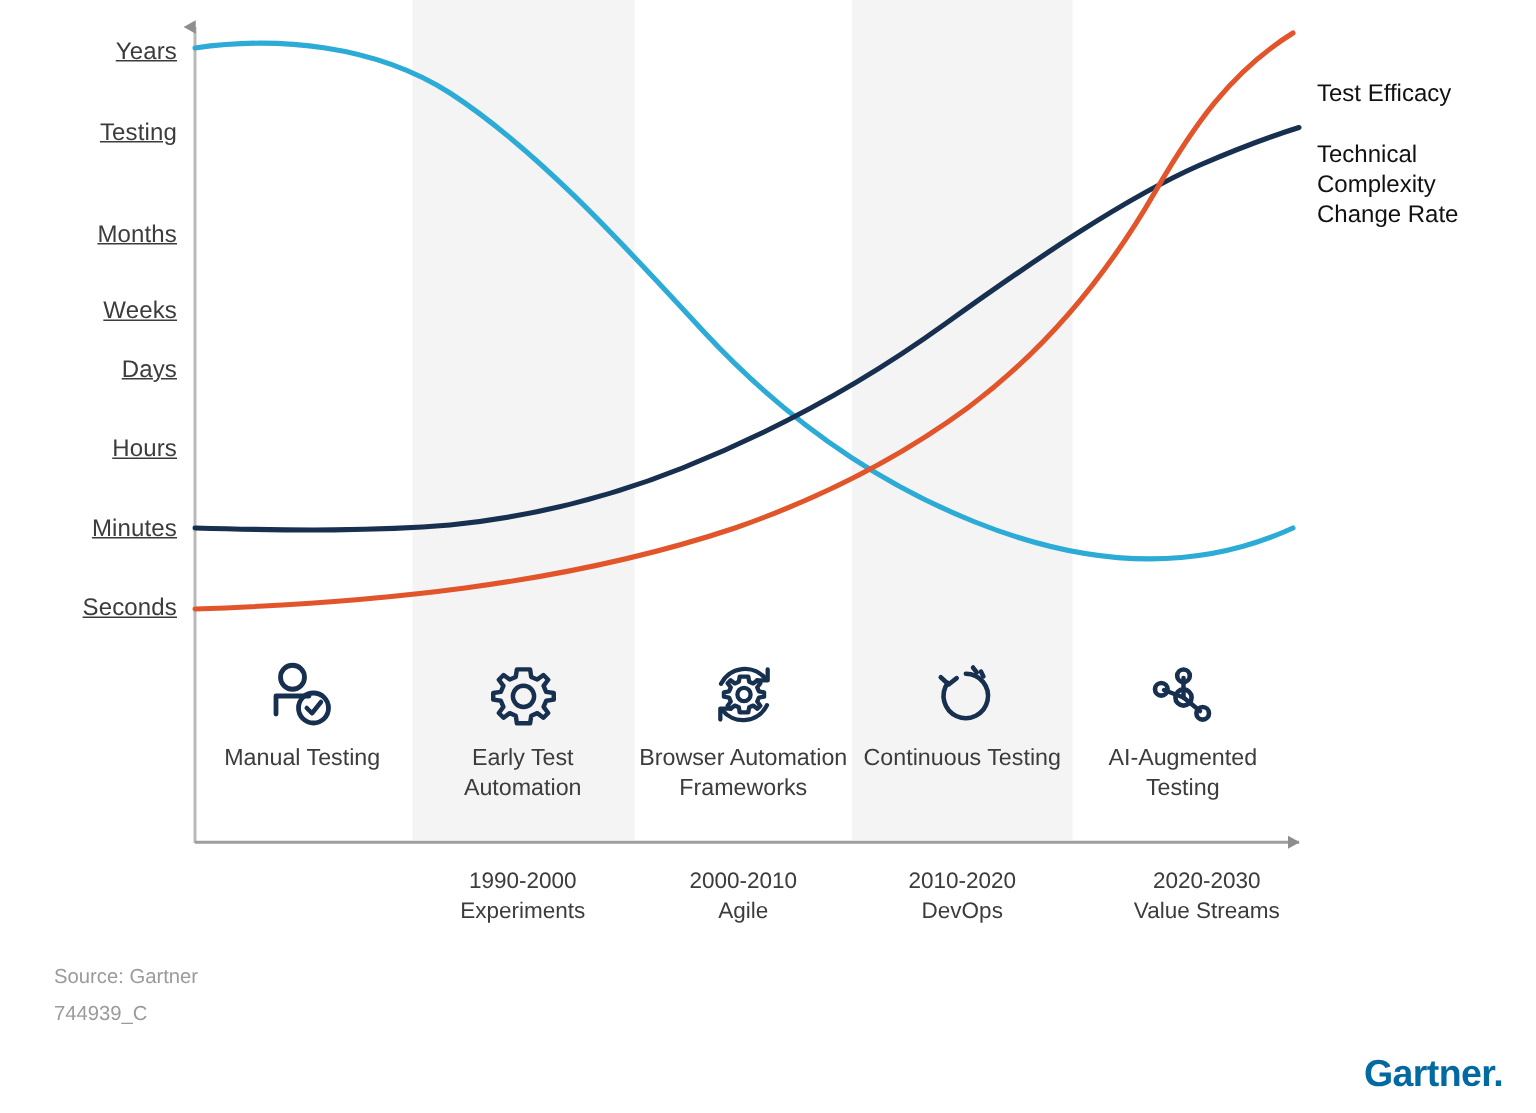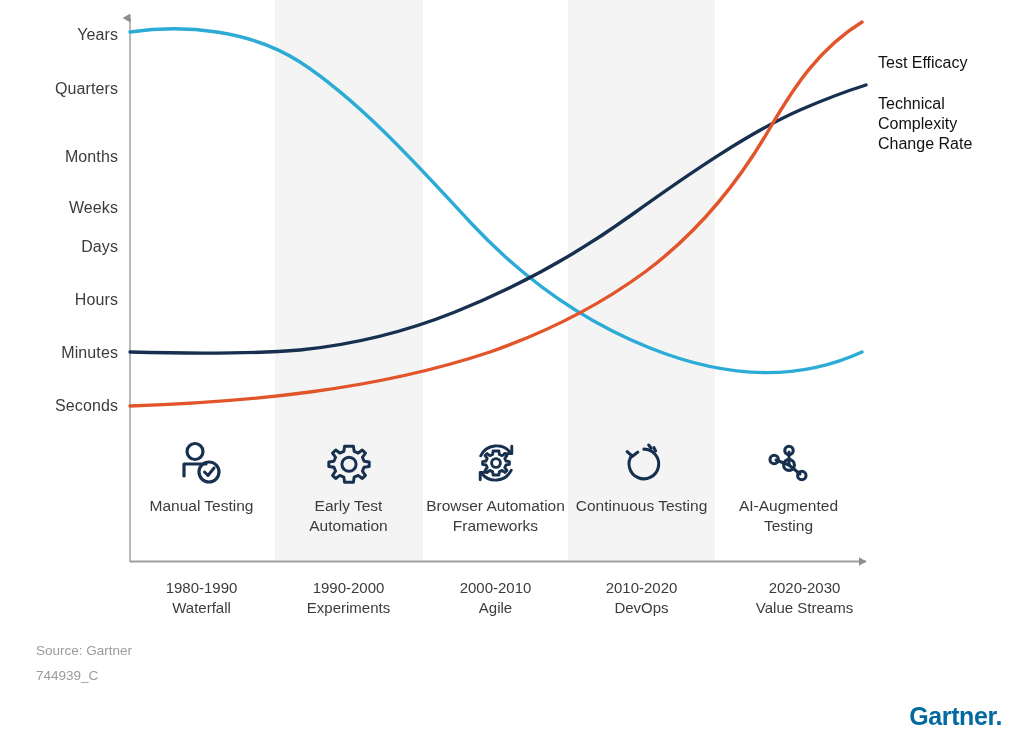--- a/index.html
+++ b/index.html
@@ -46,20 +46,21 @@
     width: 118px;
   }
   .y-label {
     position: absolute;
     right: 0;
     transform: translateY(-50%);
     font-size: 16px;
     color: #3c3c3c;
     white-space: nowrap;
     letter-spacing: .1px;
+    text-decoration: underline;
   }
 
   
   .stage {
     position: absolute;
     top: 440px;
     width: 147px;
     text-align: center;
   }
   .stage-icon {
@@ -125,21 +126,21 @@
 </head>
 <body>
 
 <div id="chart-root">
 
   <div class="band" style="left:275px; width:148px; height:560px;"></div>
   <div class="band" style="left:568px; width:147px; height:560px;"></div>
 
   <div class="y-labels">
     <div class="y-label" style="top:35px;">Years</div>
-    <div class="y-label" style="top:89px;">Quarters</div>
+    <div class="y-label" style="top:89px;">Testing</div>
     <div class="y-label" style="top:157px;">Months</div>
     <div class="y-label" style="top:208px;text-align:center;">Weeks</div>
     <div class="y-label" style="top:247px;">Days</div>
     <div class="y-label" style="top:300px;">Hours</div>
     <div class="y-label" style="top:353px;">Minutes</div>
     <div class="y-label" style="top:406px;">Seconds</div>
   </div>
 
   <svg class="layer" viewBox="0 0 1024 742">
     <defs>
@@ -263,24 +264,20 @@
         <circle cx="23" cy="24" r="5.4" fill="none" stroke="#17304F" stroke-width="3.1"></circle>
         <circle cx="23" cy="9.5" r="4.2" fill="none" stroke="#17304F" stroke-width="3.1"></circle>
         <circle cx="8.2" cy="18.5" r="4.2" fill="none" stroke="#17304F" stroke-width="3.1"></circle>
         <circle cx="35.8" cy="34.5" r="4.2" fill="none" stroke="#17304F" stroke-width="3.1"></circle>
       </svg>
     </div>
     <div class="stage-name">AI-Augmented
 Testing</div>
   </div>
 
-  <div class="era" style="left:128px;">
-    <span class="era-range">1980-1990</span>
-    <span class="era-name">Waterfall</span>
-  </div>
   <div class="era" style="left:275px;">
     <span class="era-range">1990-2000</span>
     <span class="era-name">Experiments</span>
   </div>
   <div class="era" style="left:422px;">
     <span class="era-range">2000-2010</span>
     <span class="era-name">Agile</span>
   </div>
   <div class="era" style="left:568px;">
     <span class="era-range">2010-2020</span>

